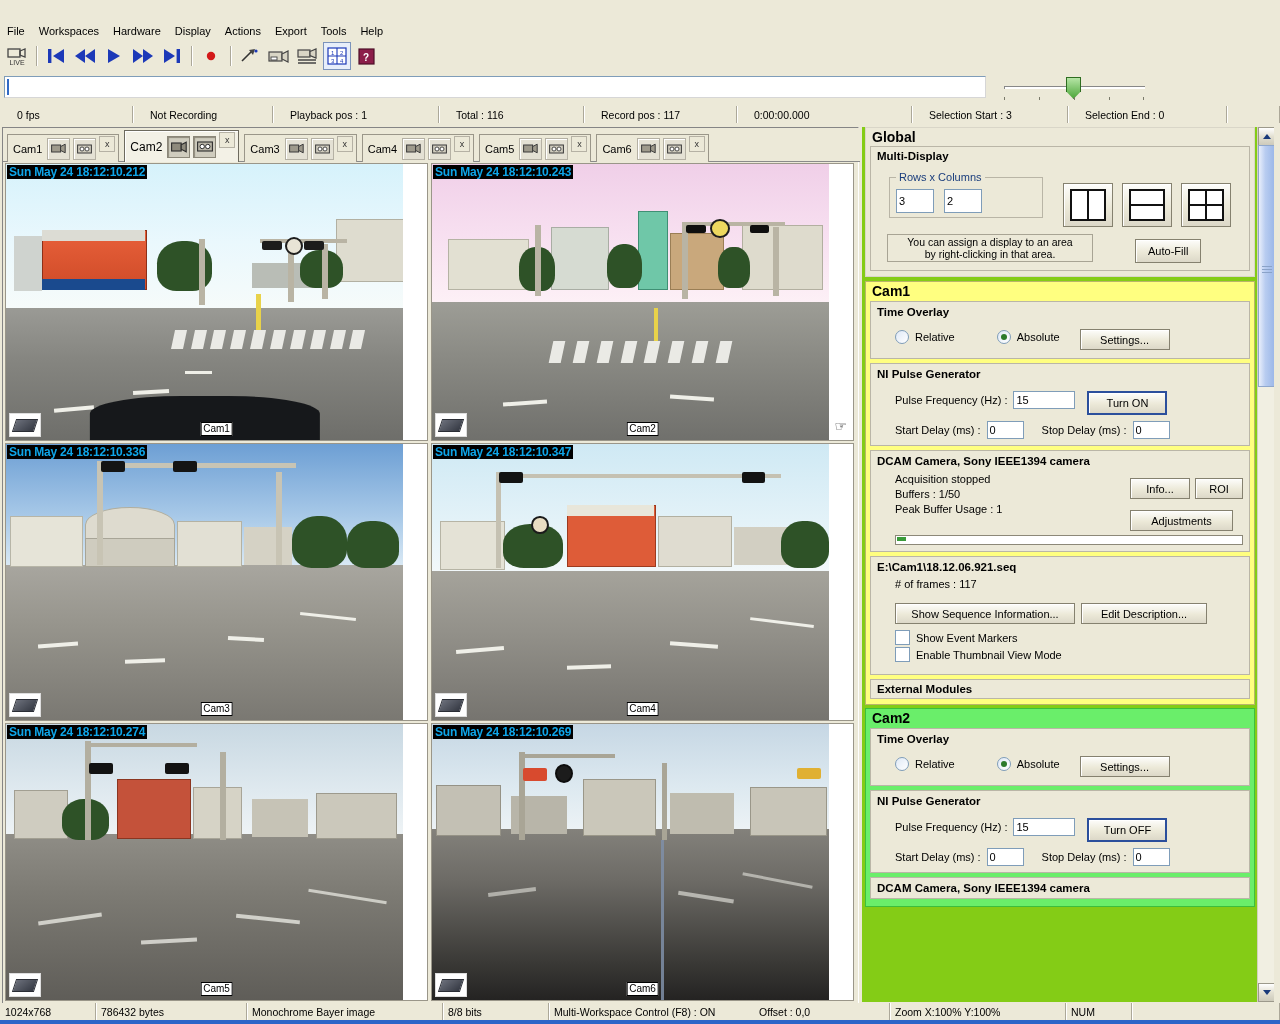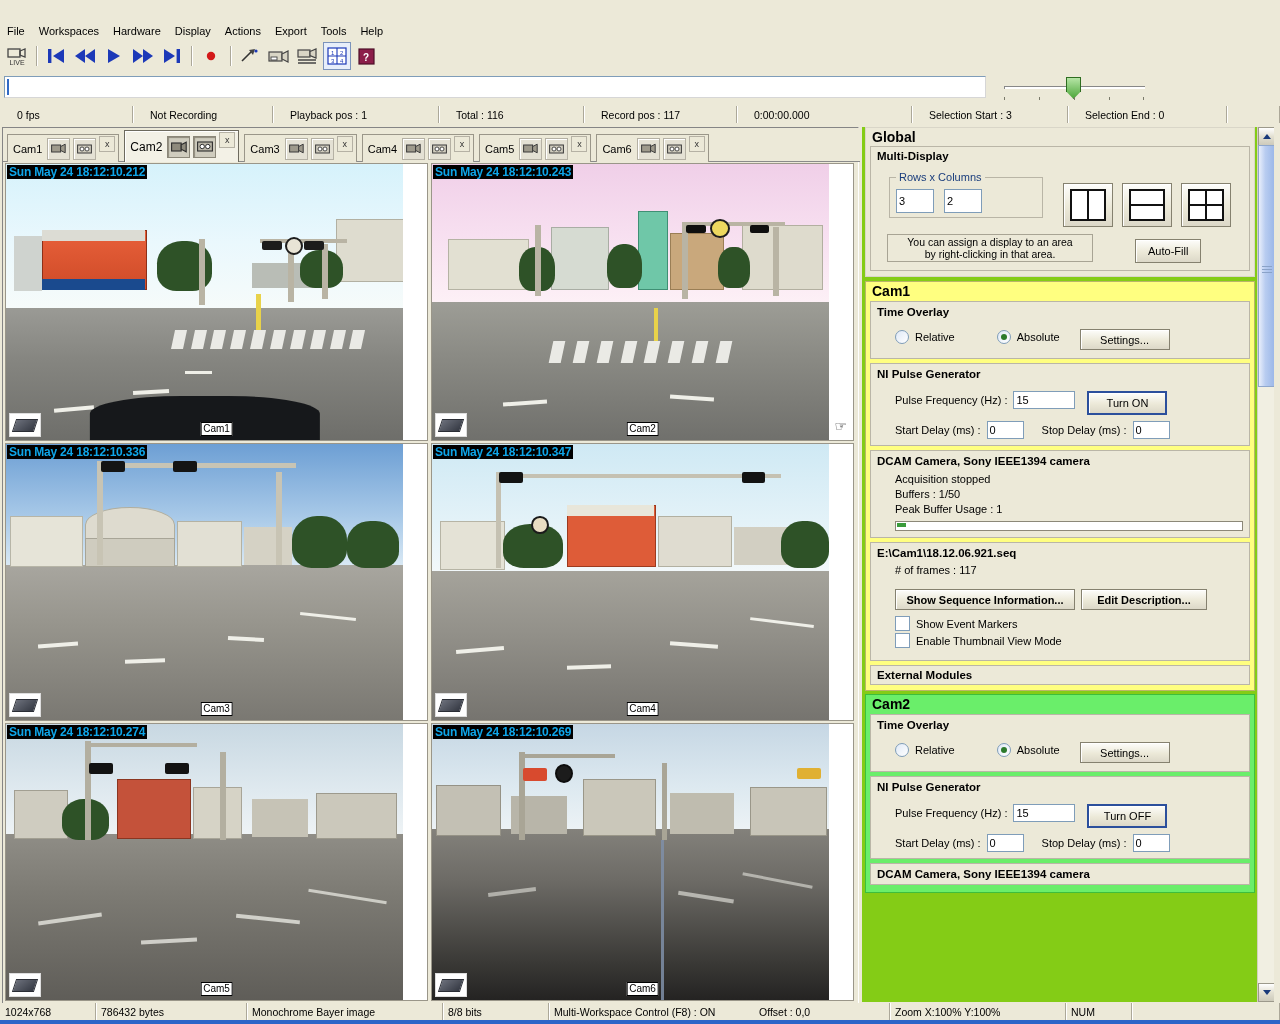--- a/index.html
+++ b/index.html
@@ -833,30 +833,37 @@
         </div>
 
         <div class="sect">
           <h4>DCAM Camera, Sony IEEE1394 camera</h4>
           <div style="display:flex;">
             <div style="flex:1;padding-left:18px;">
               <div class="lab" style="line-height:15px;">Acquisition stopped</div>
               <div class="lab" style="line-height:15px;">Buffers : 1/50</div>
               <div class="lab" style="line-height:15px;">Peak Buffer Usage : 1</div>
             </div>
+            <div>
+              <div style="display:flex;gap:5px;margin-bottom:5px;">
+                <span class="btn" style="width:44px;">Info...</span>
+                <span class="btn" style="width:32px;">ROI</span>
+              </div>
+              <div class="btn" style="width:87px;">Adjustments</div>
+            </div>
           </div>
           <div class="progress" style="margin-left:18px;">
               <i></i>
             </div>
         </div>
 
         <div class="sect">
           <h4>E:\Cam1\18.12.06.921.seq</h4>
           <div class="lab" style="padding-left:18px;margin-bottom:7px;"># of frames : 117</div>
-          <div class="row" style="padding-left:18px;font-weight:bold;">
+          <div class="row" style="padding-left:18px;">
             <span class="btn" style="width:164px;">Show Sequence Information...</span>
             <span class="btn" style="width:110px;">Edit Description...</span>
           </div>
           <div class="row" style="padding-left:18px;margin-bottom:2px;">
             <span class="chk"></span>
             <span class="lab">Show Event Markers</span>
           </div>
           <div class="row" style="padding-left:18px;margin-bottom:6px;">
             <span class="chk"></span>
             <span class="lab">Enable Thumbnail View Mode</span>

